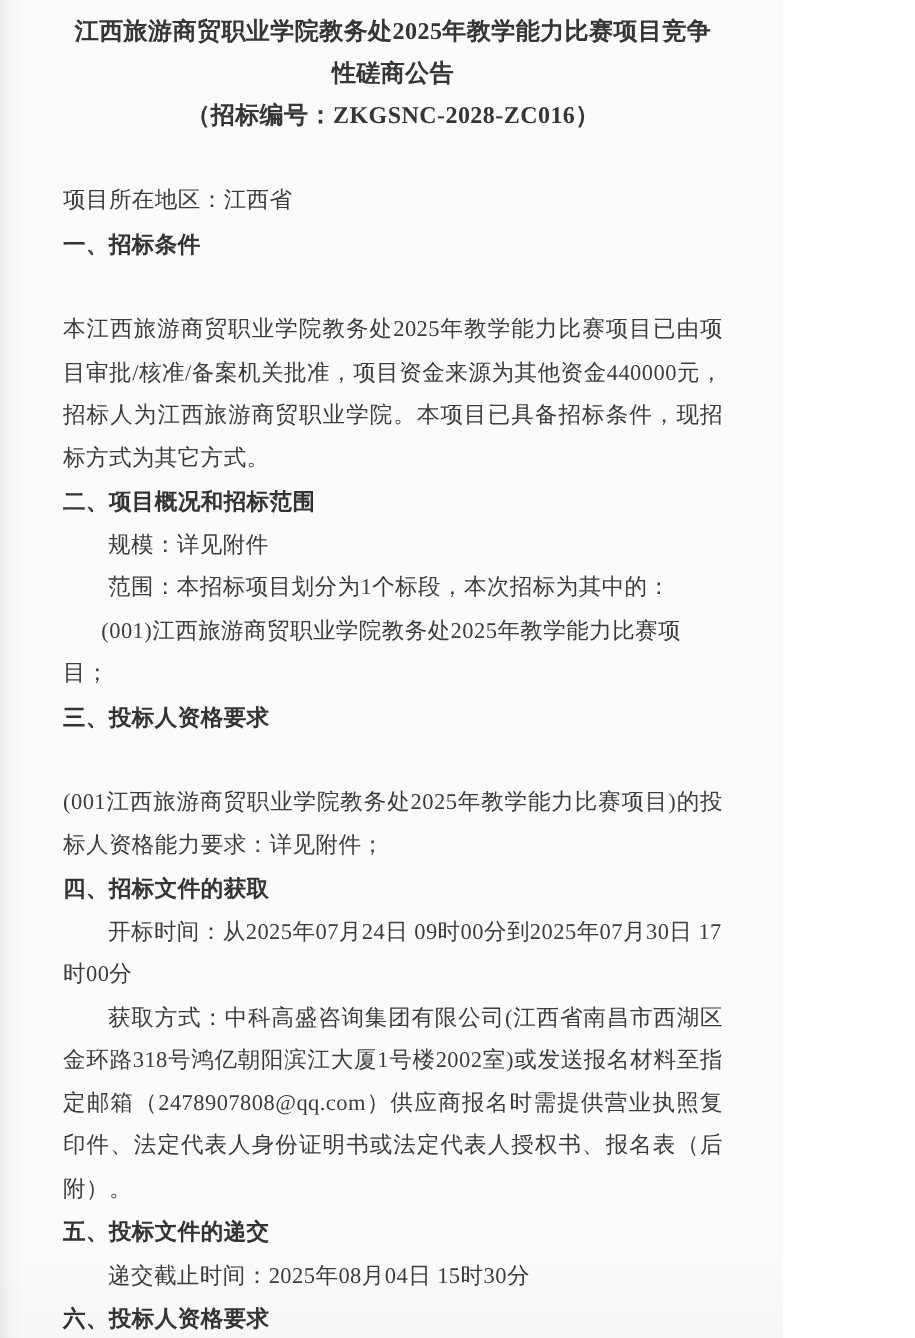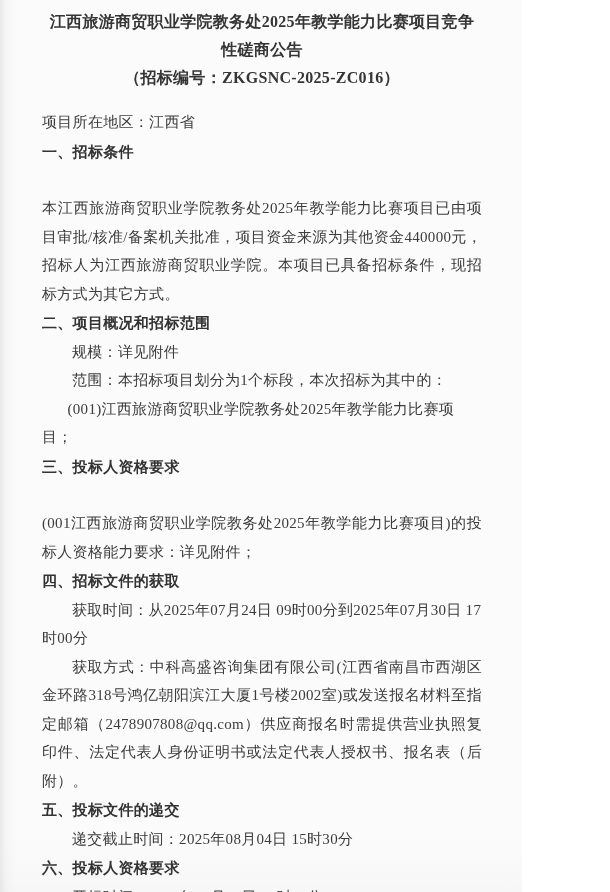--- a/index.html
+++ b/index.html
@@ -30,41 +30,41 @@
     line-height: 28px;
     color: #353535;
   }
   .doc-subtitle {
     text-align: center;
     font-weight: bold;
     font-size: 16px;
     line-height: 28px;
     color: #353535;
   }
-  .region { margin-top: 16px; }
+  .region { margin-top: 28px; }
   .h {
     font-weight: bold;
     color: #333333;
     margin-top: 1px;
   }
   .gap-top { margin-top: 28px; }
   .ind { text-indent: 2em; }
   .ind-sm { text-indent: 1.7em; }
   .just { text-align: justify; }
   .ba { word-break: break-all; }
   .em-it { font-style: italic; }
 </style>
 </head>
 <body>
 
 <div class="page">
 
   <div class="doc-title">江西旅游商贸职业学院教务处2025年教学能力比赛项目竞争性磋商公告</div>
 
-  <div class="doc-subtitle">（招标编号：ZKGSNC-2025-ZC016）</div>
+  <div class="doc-subtitle">（招标编号：ZKGSNC-2028-ZC016）</div>
 
   <div class="region">项目所在地区：江西省</div>
 
   <div class="h">一、招标条件</div>
 
   <div class="just gap-top">本江西旅游商贸职业学院教务处2025年教学能力比赛项目已由项目审批/核准/备案机关批准，项目资金来源为其他资金440000元，招标人为江西旅游商贸职业学院。本项目已具备招标条件，现招标方式为其它方式。</div>
 
   <div class="h">二、项目概况和招标范围</div>
 
   <div class="ind">规模：详见附件</div>
@@ -73,21 +73,21 @@
 
   <div class="ind-sm">(001)江西旅游商贸职业学院教务处2025年教学能力比赛项目；</div>
 
   <div class="h">三、投标人资格要求</div>
 
   <div class="just gap-top">(001江西旅游商贸职业学院教务处2025年教学能力比赛项目)的投标人资格能力要求：详见附件；</div>
 
 
   <div class="h">四、招标文件的获取</div>
 
-  <div class="ind">获取时间：从2025年07月24日 09时00分到2025年07月30日 17时00分</div>
+  <div class="ind">开标时间：从2025年07月24日 09时00分到2025年07月30日 17时00分</div>
 
   <div class="ind just ba">获取方式：中科高盛咨询集团有限公司(江西省南昌市西湖区金环路318号鸿亿朝阳滨江大厦1号楼2002室)或发送报名材料至指定邮箱（2478907808@qq.com）供应商报名时需提供营业执照复印件、法定代表人身份证明书或法定代表人授权书、报名表（后附）。</div>
 
   <div class="h">五、投标文件的递交</div>
 
   <div class="ind">递交截止时间：2025年08月04日 15时30分</div>
 
 
   <div class="h">六、投标人资格要求</div>
 

